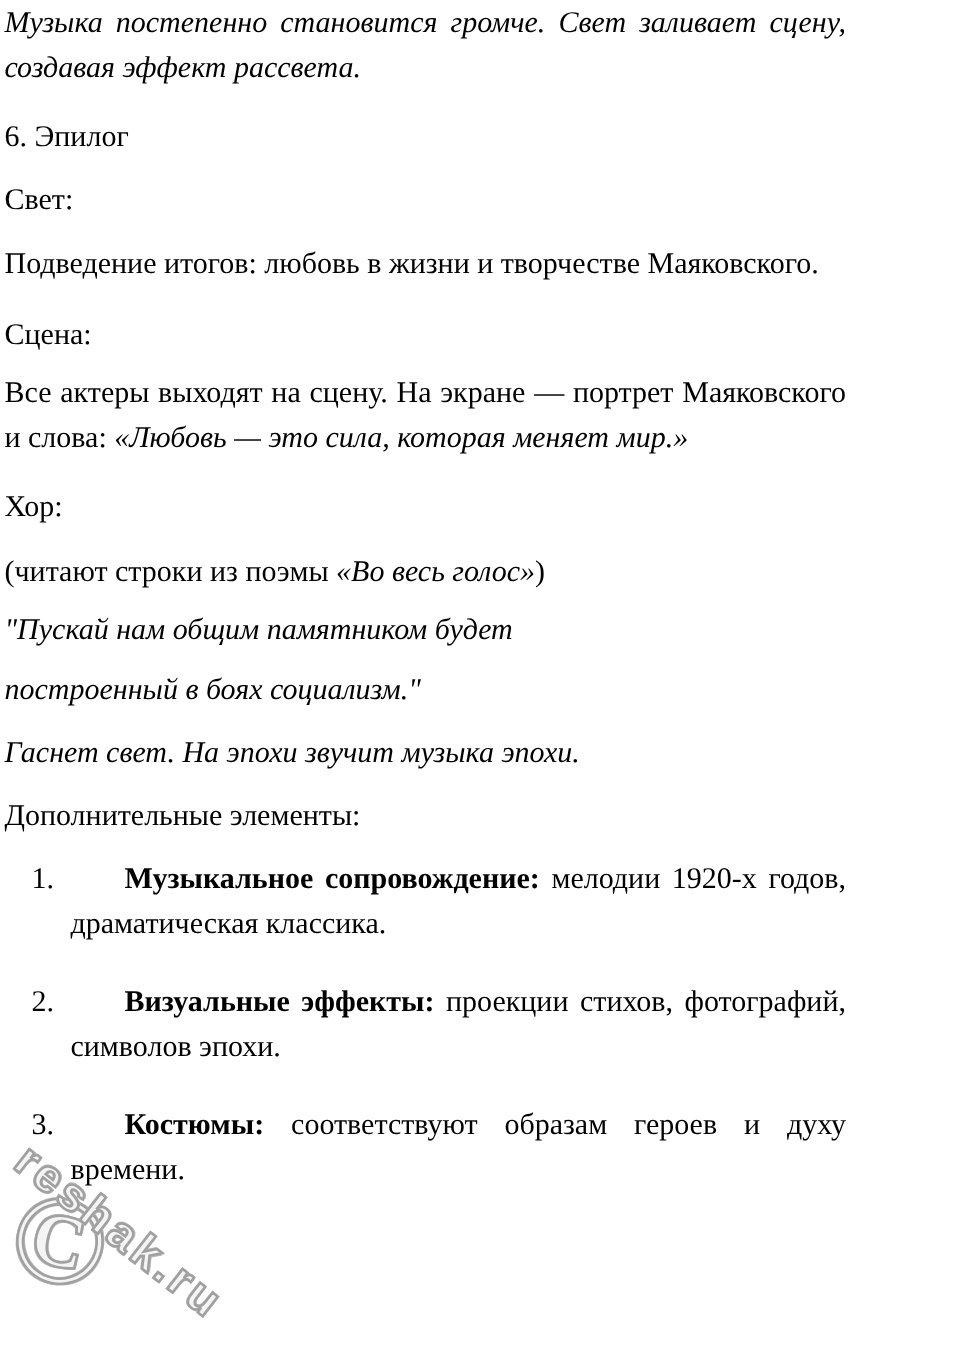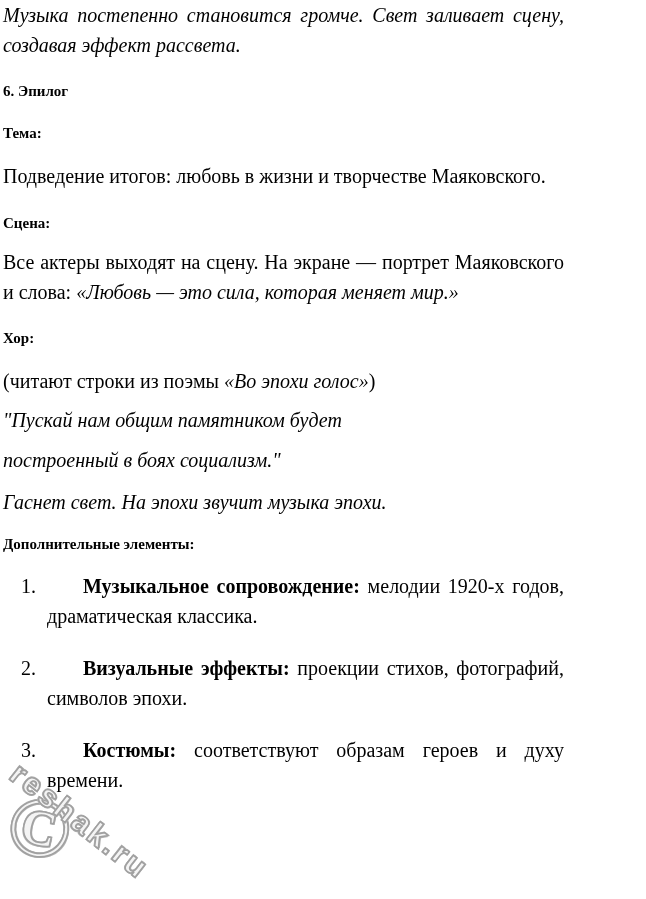--- a/index.html
+++ b/index.html
@@ -25,21 +25,21 @@
   .it { font-style: italic; }
   .b { font-weight: bold; margin-left: 36px; }
 
   .mb9  { margin-bottom: 9px  !important; }
   .mb10 { margin-bottom: 10px !important; }
   .mb12 { margin-bottom: 12px !important; }
   .mb13 { margin-bottom: 13px !important; }
   .mb16 { margin-bottom: 16px !important; }
   .mb17 { margin-bottom: 17px !important; }
 
-  .h-bold { font-weight: bold; font-size: 15px; line-height: 30px; }
+  .h-bold { font-weight: normal; font-size: 20px; line-height: 30px; }
 
   ul.cast-list { list-style: none; }
   ul.cast-list li {
     position: relative;
     padding-left: 44px;
     margin-bottom: 16px;
     line-height: 30px;
   }
   ul.cast-list li::before {
     content: "\2022";
@@ -108,34 +108,34 @@
 </head>
 <body>
 
 <div class="page">
   <div class="doc">
 
     <p class="it just mb16">Музыка постепенно становится громче. Свет заливает сцену, создавая эффект рассвета.</p>
 
     <p class="h-bold mb12">6. Эпилог</p>
 
-    <p class="h-bold mb13">Тема:</p>
+    <p class="h-bold mb13">Свет:</p>
     <p class="just mb17">Подведение итогов: любовь в жизни и творчестве Маяковского.</p>
 
 
     <p class="h-bold mb9">Сцена:</p>
     <p class="just mb16">
       <span>Все актеры выходят на сцену. На экране — портрет Маяковского и слова:</span>
       <span class="it">«Любовь — это сила, которая меняет мир.»</span>
     </p>
 
     <p class="h-bold mb13">Хор:</p>
     <p class="mb9">
       <span>(читают строки из поэмы</span>
-      <span class="it">«Во эпохи голос»</span><span>)</span>
+      <span class="it">«Во весь голос»</span><span>)</span>
     </p>
     <p class="it mb10">"Пускай нам общим памятником будет</p>
     <p class="it mb12">построенный в боях социализм."</p>
     <p class="it mb12">Гаснет свет. На эпохи звучит музыка эпохи.</p>
 
     <p class="h-bold mb12">Дополнительные элементы:</p>
     <ol class="add-list">
       <li>
         <span class="num">1.</span>
         <span class="b">Музыкальное сопровождение:</span>

